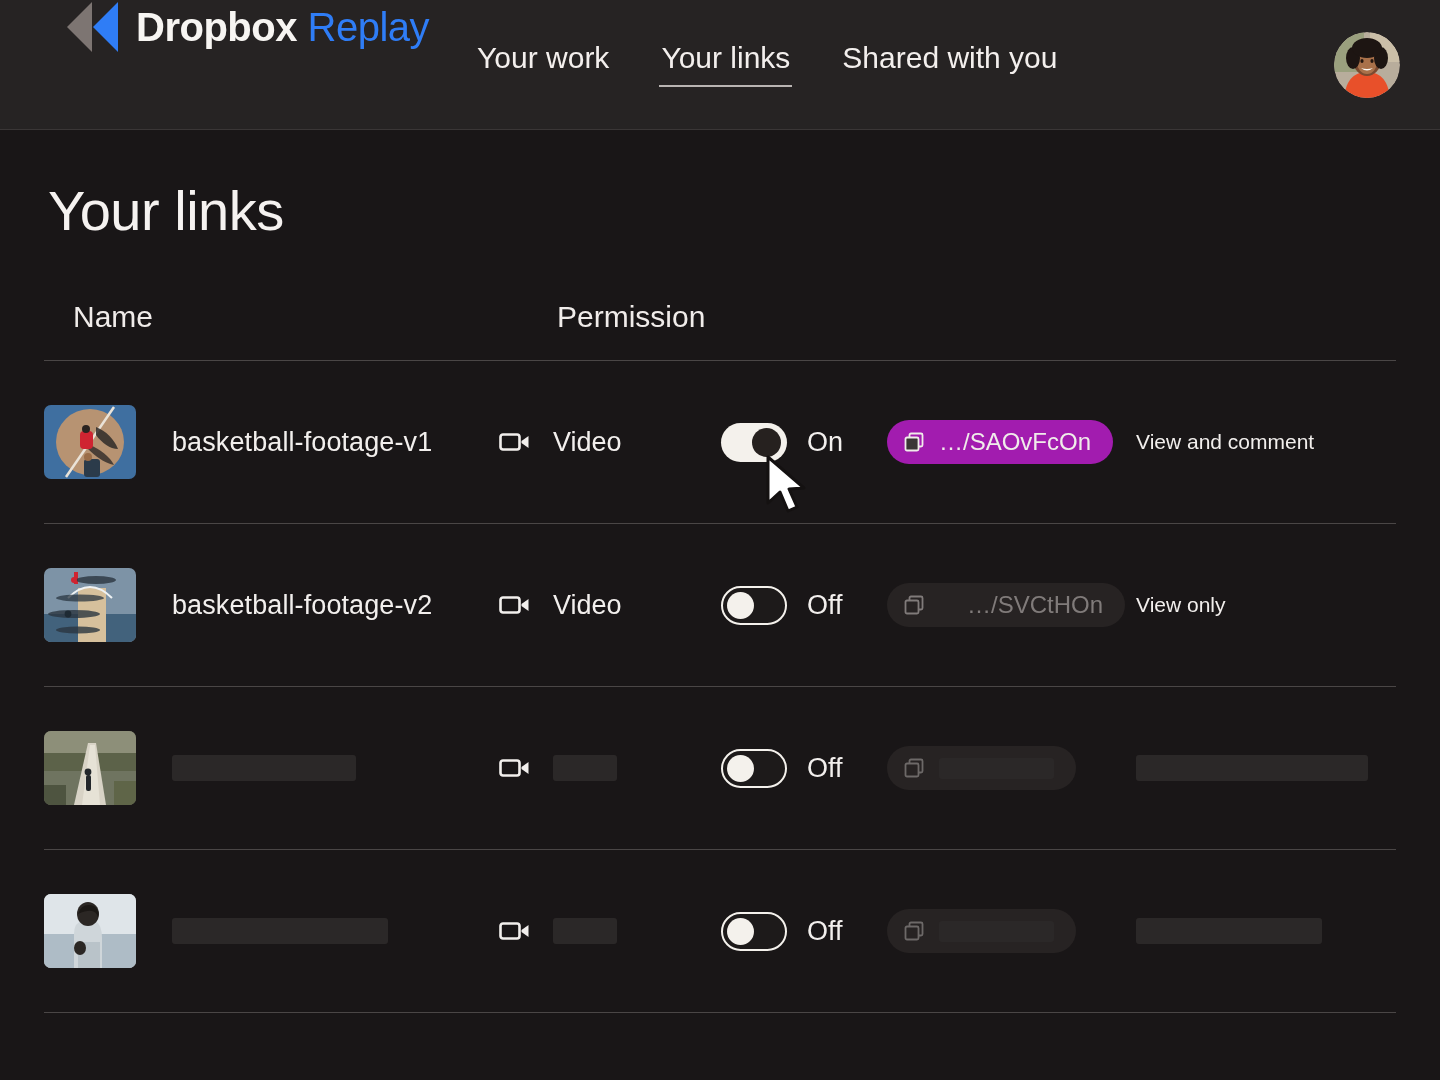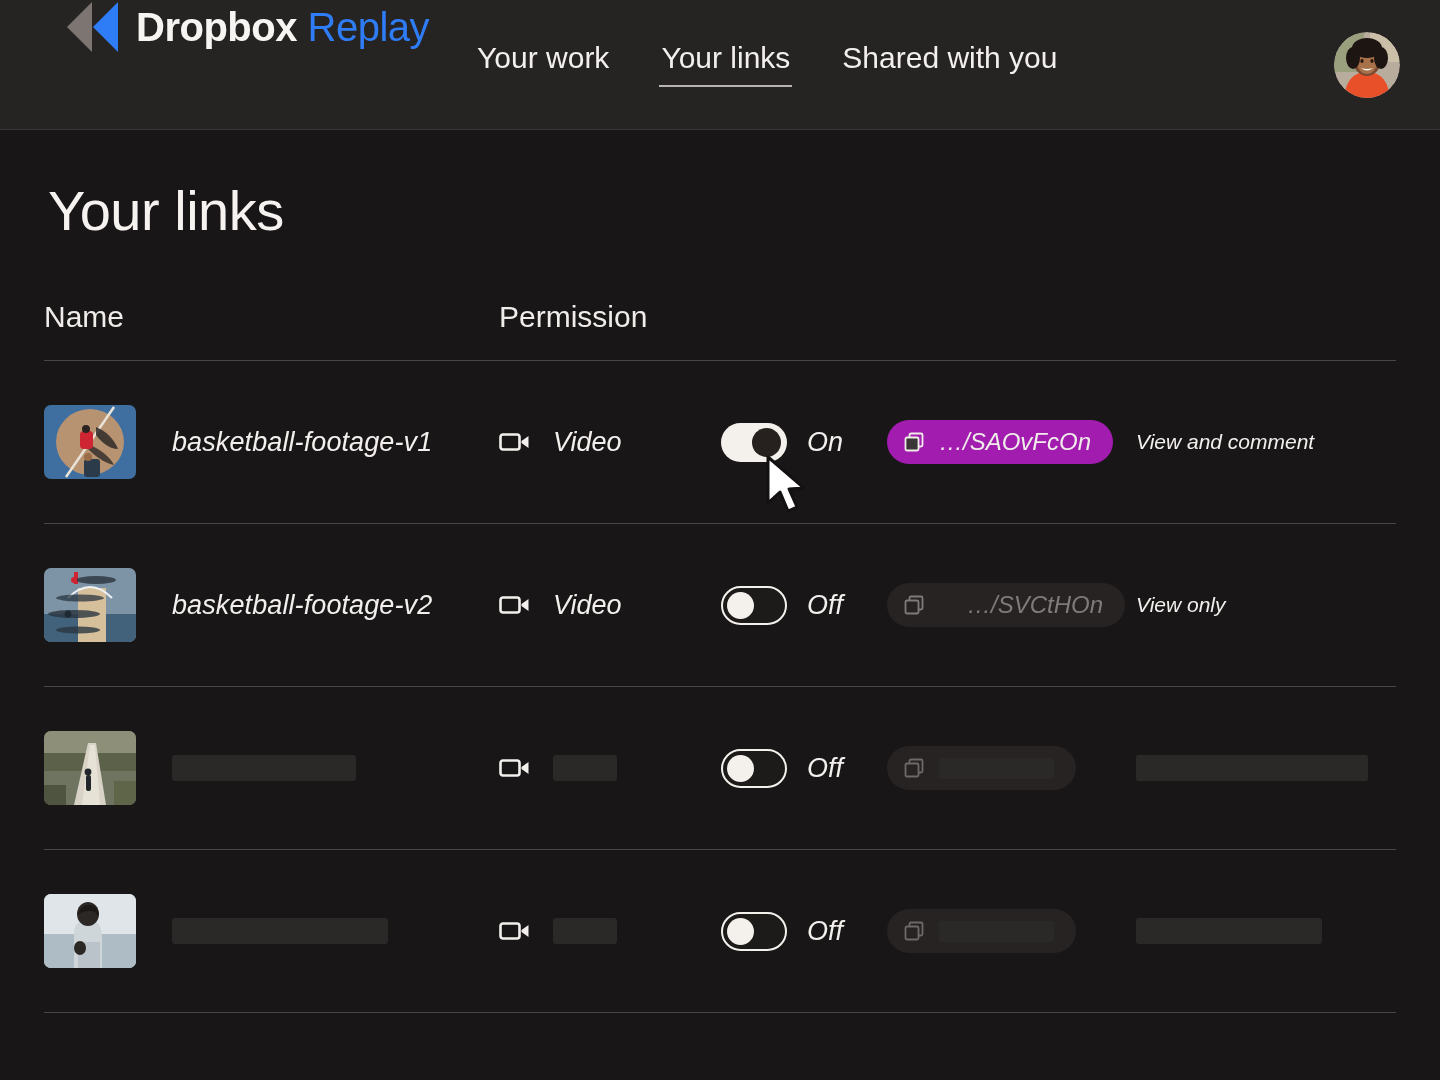--- a/index.html
+++ b/index.html
@@ -50,30 +50,29 @@
   .page-title {
     position: absolute; left: 48px; top: 178px;
     font-size: 56px; font-weight: 400; color: #f5f2f0; letter-spacing: -0.5px;
   }
 
   .table { position: absolute; left: 44px; top: 300px; width: 1352px; }
   .thead {
     display: flex; align-items: flex-start;
     padding-bottom: 26px; border-bottom: 1px solid #4a4646;
   }
-  .th { font-size: 30px; color: #f0ecea; font-weight: 400; }
+  .th { font-size: 30px; color: #f0ecea; font-weight: 400; margin-left: 29px; }
   .col-name { width: 455px; }
   .col-type { width: 222px; }
   .col-access { width: 415px; }
   .col-perm { flex: 1; }
 
   .trow {
     display: flex; align-items: center; height: 163px;
     border-bottom: 1px solid #4a4646;
-    font-style: italic;
   }
   .cell { display: flex; align-items: center; }
 
   .thumb {
     width: 92px; height: 74px; border-radius: 7px; overflow: hidden;
     background: #2b2828; flex: none; margin-right: 36px;
   }
   .thumb svg { display: block; }
   .fname { font-size: 27px; color: #f2efed; letter-spacing: 0.1px; }
 

